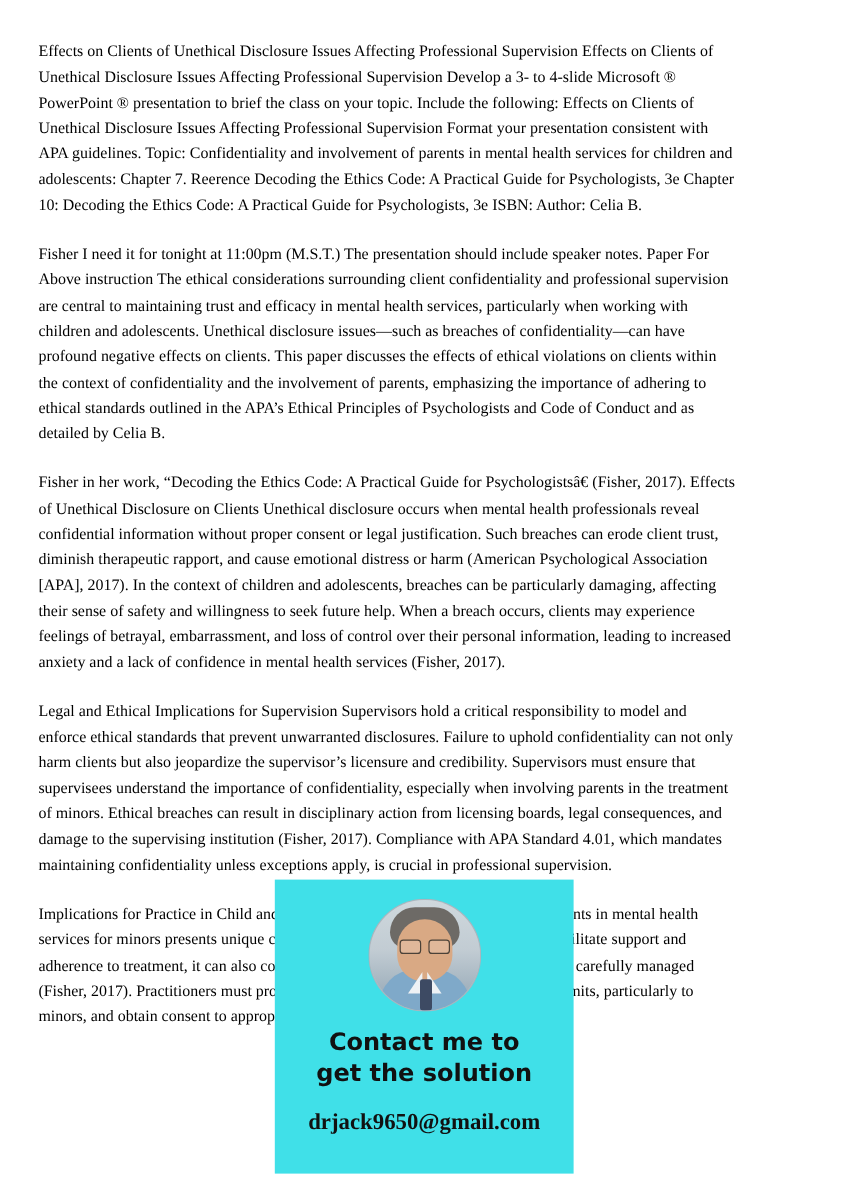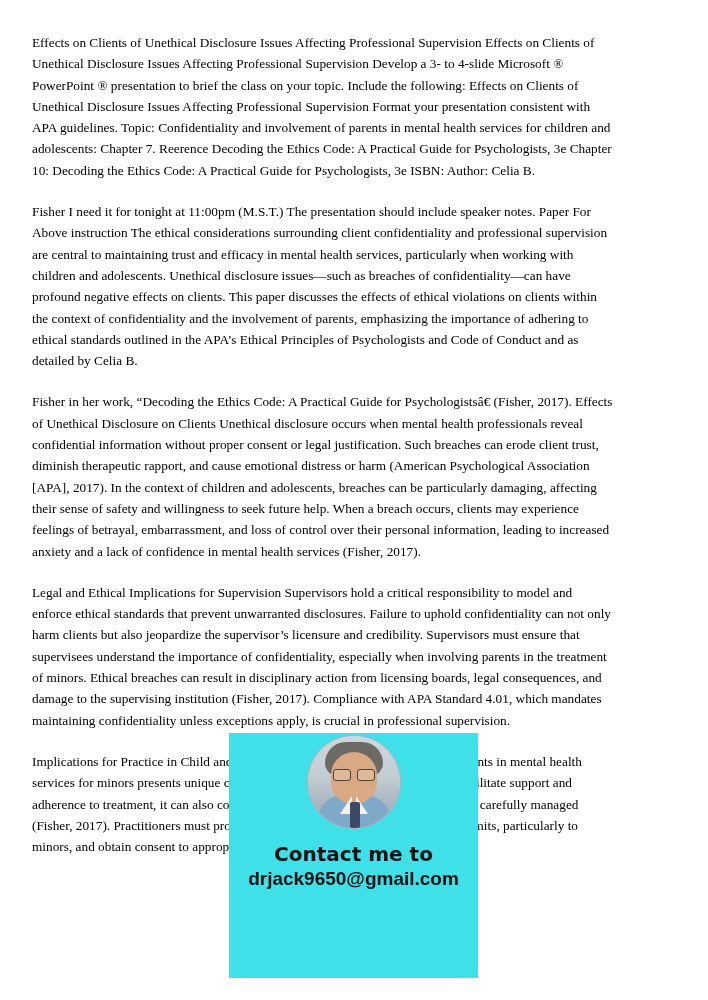--- a/index.html
+++ b/index.html
@@ -46,21 +46,21 @@
     left: 229px;
     top: 733px;
     width: 249px;
     height: 245px;
     background: #40e0e8;
     display: flex;
     flex-direction: column;
     align-items: center;
     justify-content: flex-start;
     box-sizing: border-box;
-    padding-top: 2px;
+    padding-top: 16px;
   }
   .avatar-wrap {
     width: 92px;
     height: 92px;
     border-radius: 50%;
     overflow: hidden;
     position: relative;
     background: #b9c6cf;
     border: 1px solid rgba(0,0,0,0.08);
   }
@@ -146,27 +146,27 @@
   .overlay-line1, .overlay-line2 {
     font-family: "DejaVu Sans", sans-serif;
     font-weight: bold;
     font-size: 20px;
     line-height: 26px;
     color: #111111;
     text-align: center;
   }
   .overlay-line1 { margin-top: 12px; }
   .overlay-email {
-    font-family: Liberation Sans, sans-serif;
+    font-family: Liberation Serif, serif;
     font-weight: bold;
     font-size: 19px;
     line-height: 24px;
     color: #111111;
     text-align: center;
-    margin-top: 0;
+    margin-top: 17px;
   }
 </style>
 </head>
 <body>
 
 <div class="page">
 
   <div class="doc-body">
     <p class="para">Effects on Clients of Unethical Disclosure Issues Affecting Professional Supervision Effects on Clients of Unethical Disclosure Issues Affecting Professional Supervision Develop a 3- to 4-slide Microsoft ® PowerPoint ® presentation to brief the class on your topic. Include the following: Effects on Clients of Unethical Disclosure Issues Affecting Professional Supervision Format your presentation consistent with APA guidelines. Topic: Confidentiality and involvement of parents in mental health services for children and adolescents: Chapter 7. Reerence Decoding the Ethics Code: A Practical Guide for Psychologists, 3e Chapter 10: Decoding the Ethics Code: A Practical Guide for Psychologists, 3e ISBN: Author: Celia B.</p>
     <p class="para">Fisher I need it for tonight at 11:00pm (M.S.T.) The presentation should include speaker notes. Paper For Above instruction The ethical considerations surrounding client confidentiality and professional supervision are central to maintaining trust and efficacy in mental health services, particularly when working with children and adolescents. Unethical disclosure issues—such as breaches of confidentiality—can have profound negative effects on clients. This paper discusses the effects of ethical violations on clients within the context of confidentiality and the involvement of parents, emphasizing the importance of adhering to ethical standards outlined in the APA’s Ethical Principles of Psychologists and Code of Conduct and as detailed by Celia B.</p>
@@ -180,16 +180,17 @@
       <div class="avatar-bg"></div>
       <div class="avatar-shirt"></div>
       <div class="avatar-hair"></div>
       <div class="avatar-face"></div>
       <div class="avatar-glasses"></div>
       <div class="avatar-collar-l"></div>
       <div class="avatar-collar-r"></div>
       <div class="avatar-tie"></div>
     </div>
     <div class="overlay-line1">Contact me to</div>
+    <div class="overlay-line2">get the solution</div>
     <div class="overlay-email">drjack9650@gmail.com</div>
   </div>
 
 </div>
 
 </body></html>

